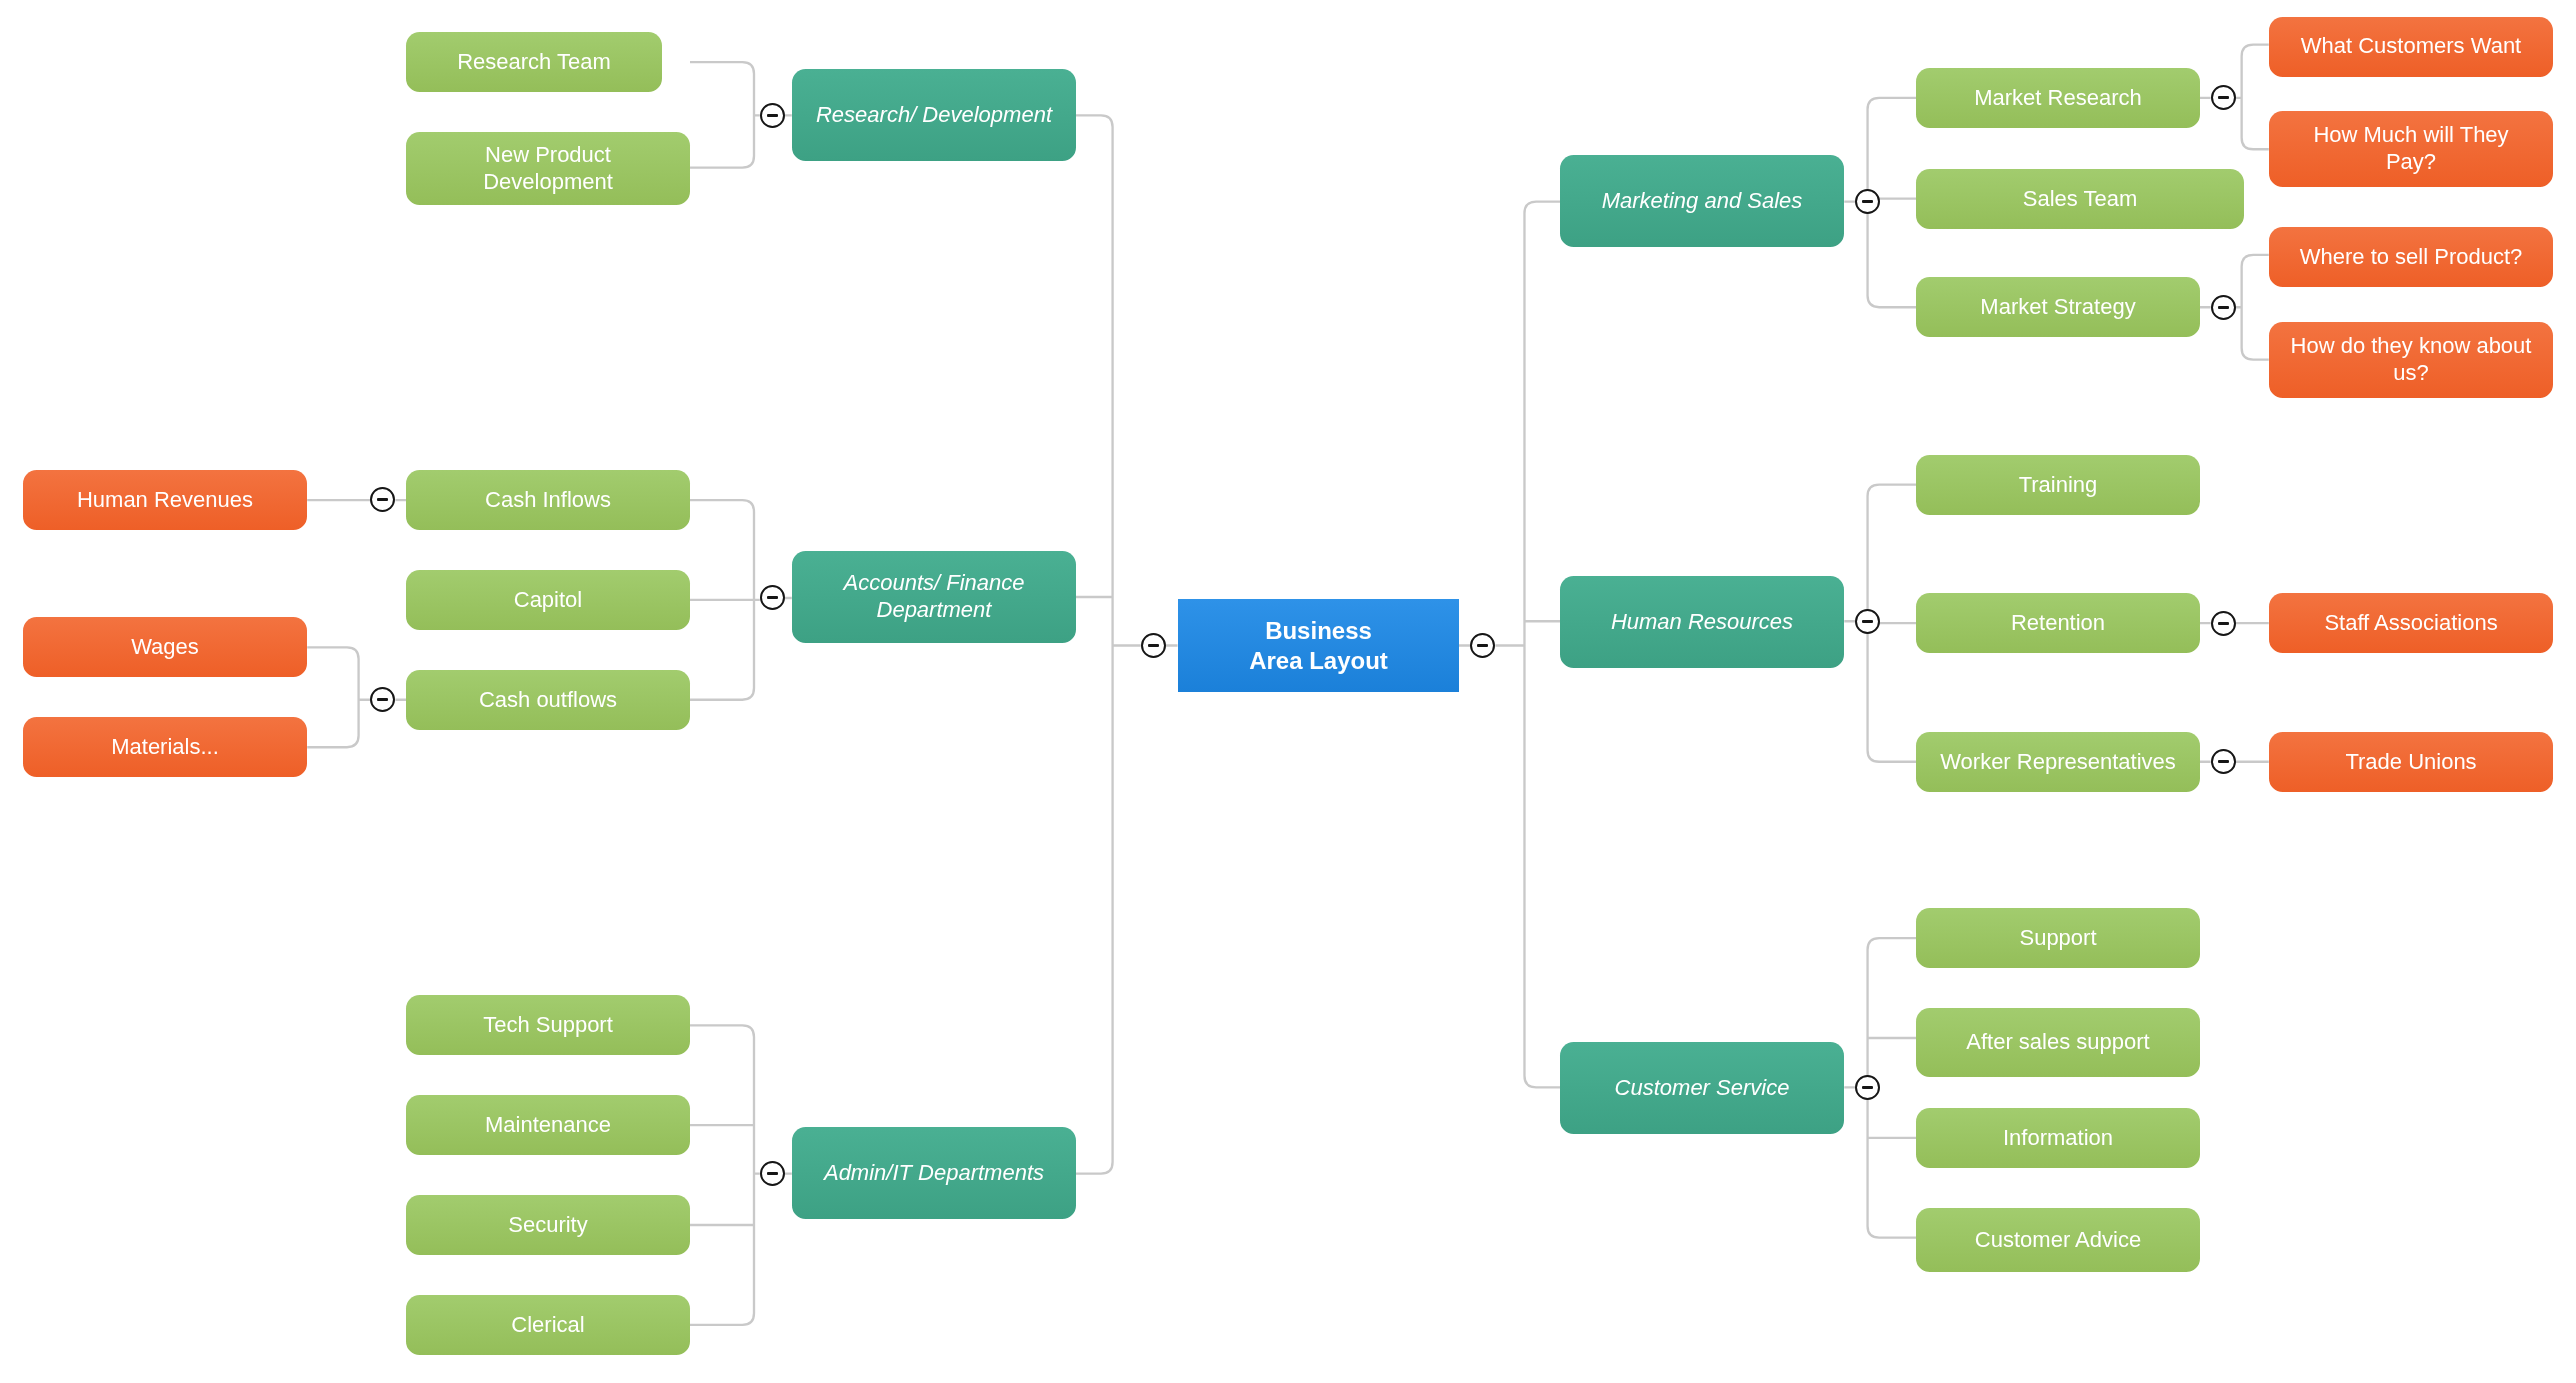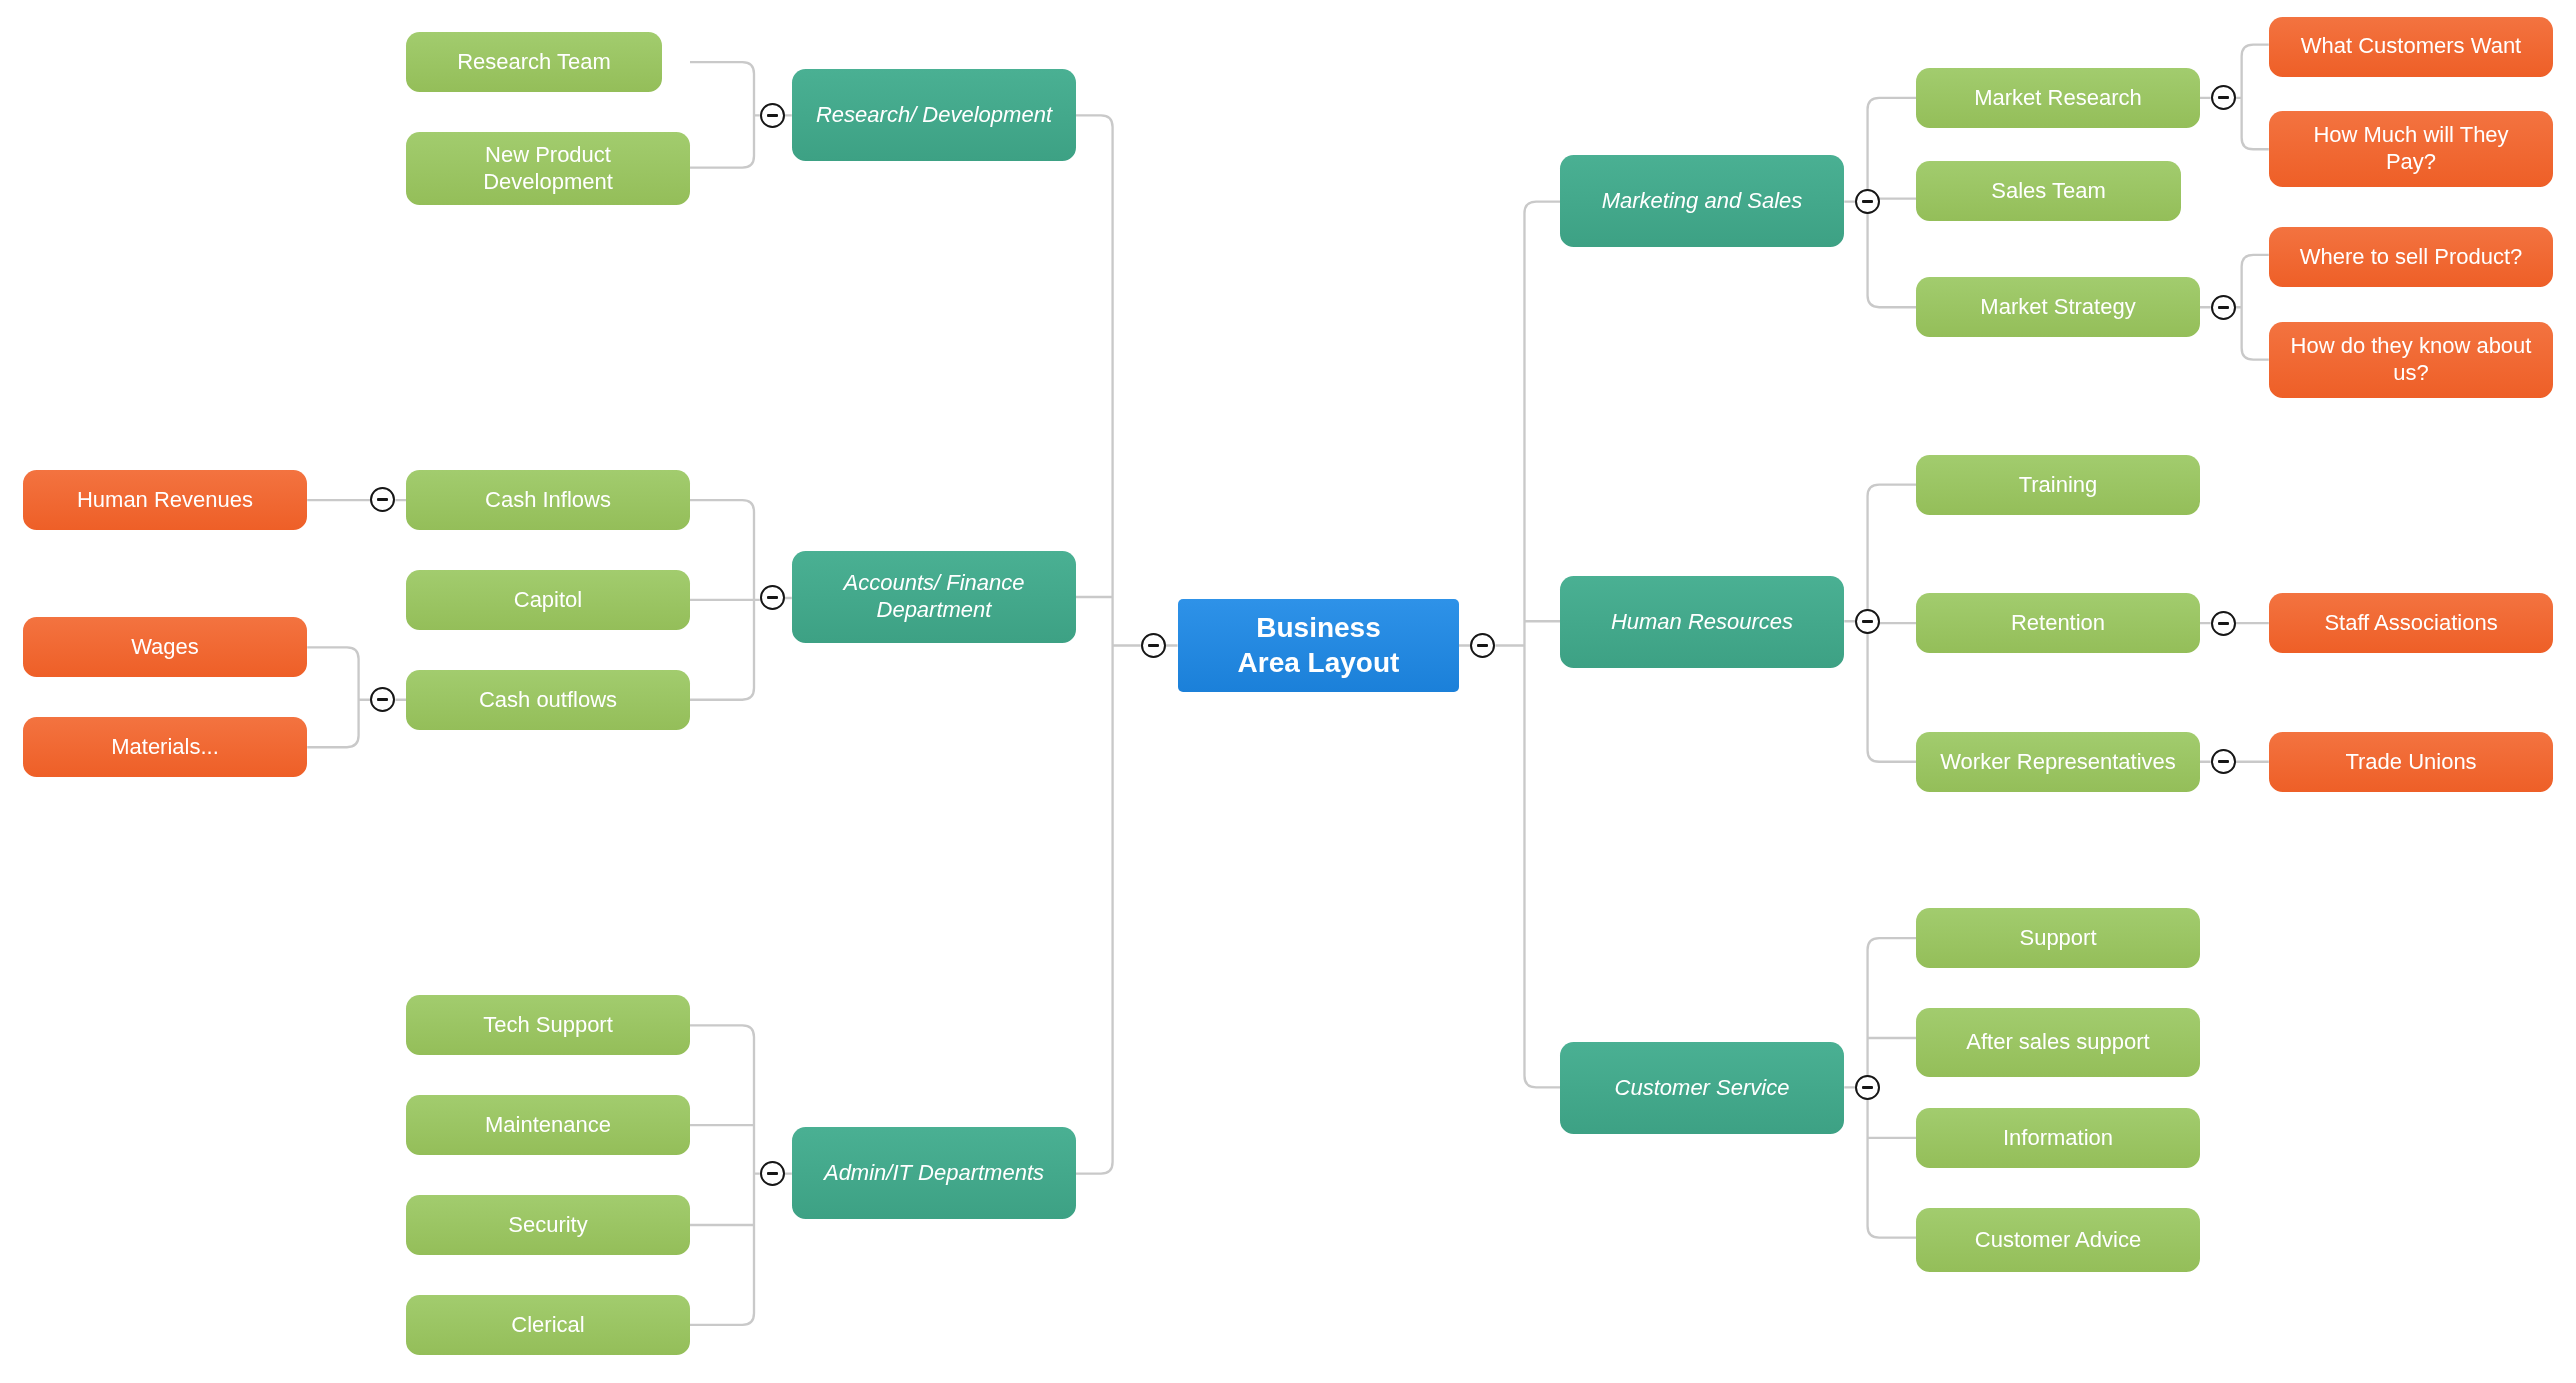--- a/index.html
+++ b/index.html
@@ -35,23 +35,23 @@
     line-height: 1.22;
     border-radius: 13.6px;
     white-space: pre-line;
     cursor: default;
   }
   .node.green  { background: linear-gradient(180deg, #a2cc6e 0%, #94be59 100%); }
   .node.teal   { background: linear-gradient(180deg, #4ab093 0%, #3da184 100%); font-style: italic; }
   .node.orange { background: linear-gradient(180deg, #f37340 0%, #ee5f27 100%); }
   .node.blue   {
     background: linear-gradient(180deg, #2e92e8 0%, #1b80d9 100%);
-    border-radius: 5px;
+    border-radius: 0;
     font-weight: 700;
-    font-size: 28px;
+    font-size: 24px;
   }
   .collapse {
     position: absolute;
     z-index: 3;
     width: 25px;
     height: 25px;
     box-sizing: border-box;
     background: #ffffff;
     border: 2.4px solid #161616;
     border-radius: 50%;
@@ -122,21 +122,21 @@
 
   <div class="node orange" style="left:23px;top:470px;width:284px;height:60px">Human Revenues</div>
   <div class="node orange" style="left:23px;top:617px;width:284px;height:60px">Wages</div>
   <div class="node orange" style="left:23px;top:717px;width:284px;height:60px">Materials...</div>
 
   <div class="node teal" style="left:1560px;top:155px;width:284px;height:92px">Marketing and Sales</div>
   <div class="node teal" style="left:1560px;top:576px;width:284px;height:92px">Human Resources</div>
   <div class="node teal" style="left:1560px;top:1042px;width:284px;height:92px">Customer Service</div>
 
   <div class="node green" style="left:1916px;top:68px;width:284px;height:60px">Market Research</div>
-  <div class="node green" style="left:1916px;top:161px;width:265px;height:60px">Sales Team</div>
+  <div class="node green" style="left:1916px;top:169px;width:328px;height:60px">Sales Team</div>
   <div class="node green" style="left:1916px;top:277px;width:284px;height:60px">Market Strategy</div>
   <div class="node green" style="left:1916px;top:455px;width:284px;height:60px">Training</div>
   <div class="node green" style="left:1916px;top:593px;width:284px;height:60px">Retention</div>
   <div class="node green" style="left:1916px;top:732px;width:284px;height:60px">Worker Representatives</div>
   <div class="node green" style="left:1916px;top:908px;width:284px;height:60px">Support</div>
   <div class="node green" style="left:1916px;top:1008px;width:284px;height:69px">After sales support</div>
   <div class="node green" style="left:1916px;top:1108px;width:284px;height:60px">Information</div>
   <div class="node green" style="left:1916px;top:1208px;width:284px;height:64px">Customer Advice</div>
 
   <div class="node orange" style="left:2269px;top:16.5px;width:284px;height:60px">What Customers Want</div>

